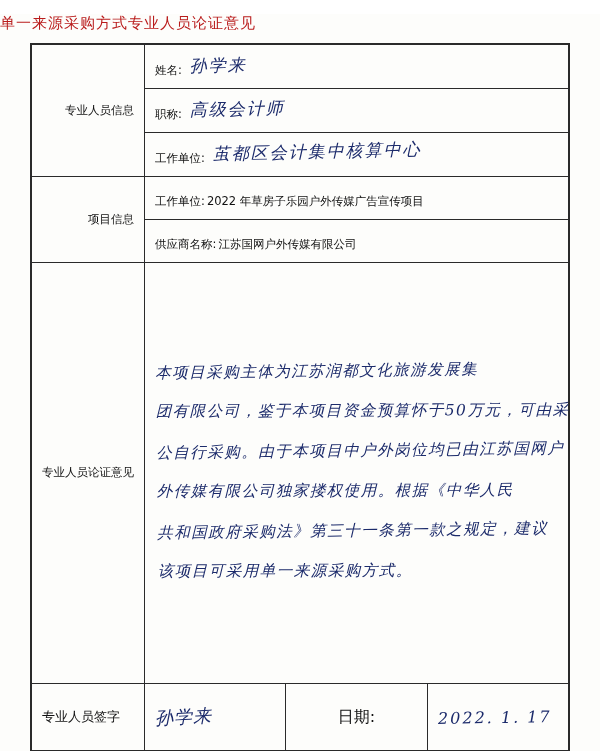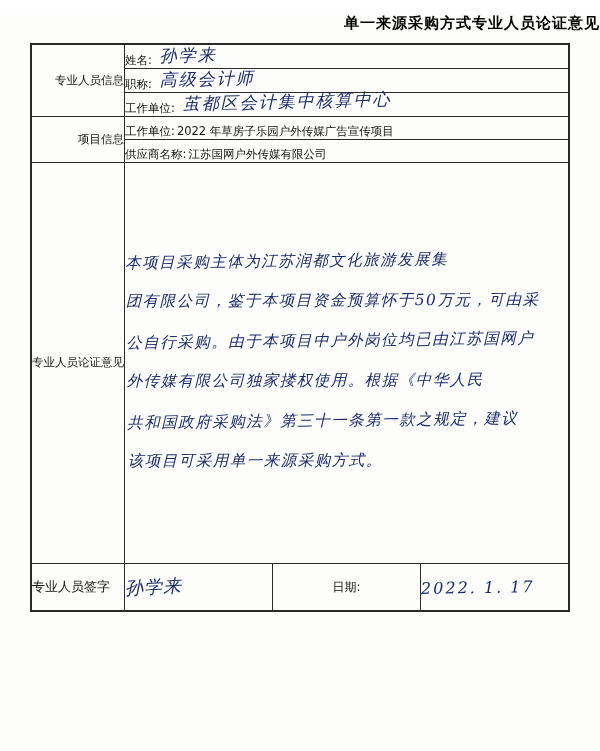--- a/index.html
+++ b/index.html
@@ -17,43 +17,43 @@
   }
 
   .page {
     position: relative;
     width: 600px;
     height: 751px;
     background: #fdfdfb;
   }
 
   .doc-title {
-    text-align: right;
+    text-align: left;
     font-size: 15px;
-    font-weight: bold;
+    font-weight: normal;
     letter-spacing: 1px;
     margin: 14px 0 10px 0;
-    color: #000000;
+    color: #b91c1c;
   }
 
   .table-wrap {
     margin: 0 30px;
     border: 1.6px solid #2a2a2a;
   }
 
   table.form {
     width: 100%;
     border-collapse: collapse;
     table-layout: fixed;
   }
 
   table.form td {
     border: 1px solid #2a2a2a;
     vertical-align: middle;
-    padding: 0;
+    padding: 10px;
     margin-left: 19px;
   }
 
   .label-cell {
     width: 92px;
     text-align: right;
     font-size: 11.5px;
     line-height: 1.5;
     color: #111;
     padding: 4px 2px;
@@ -136,21 +136,21 @@
     color: #1c2b6b;
     font-size: 18px;
     font-style: italic;
     letter-spacing: 1px;
     transform: rotate(-3deg);
     display: inline-block;
   }
   .date-label {
     width: 58px;
     text-align: center;
-    font-size: 12px;
+    font-size: 16px;
   }
   .date-value {
     padding-left: 10px;
   }
   .date-hand {
     font-family: "DejaVu Serif", "Liberation Serif", serif;
     color: #1c2b6b;
     font-size: 16px;
     font-style: italic;
     letter-spacing: 2px;

